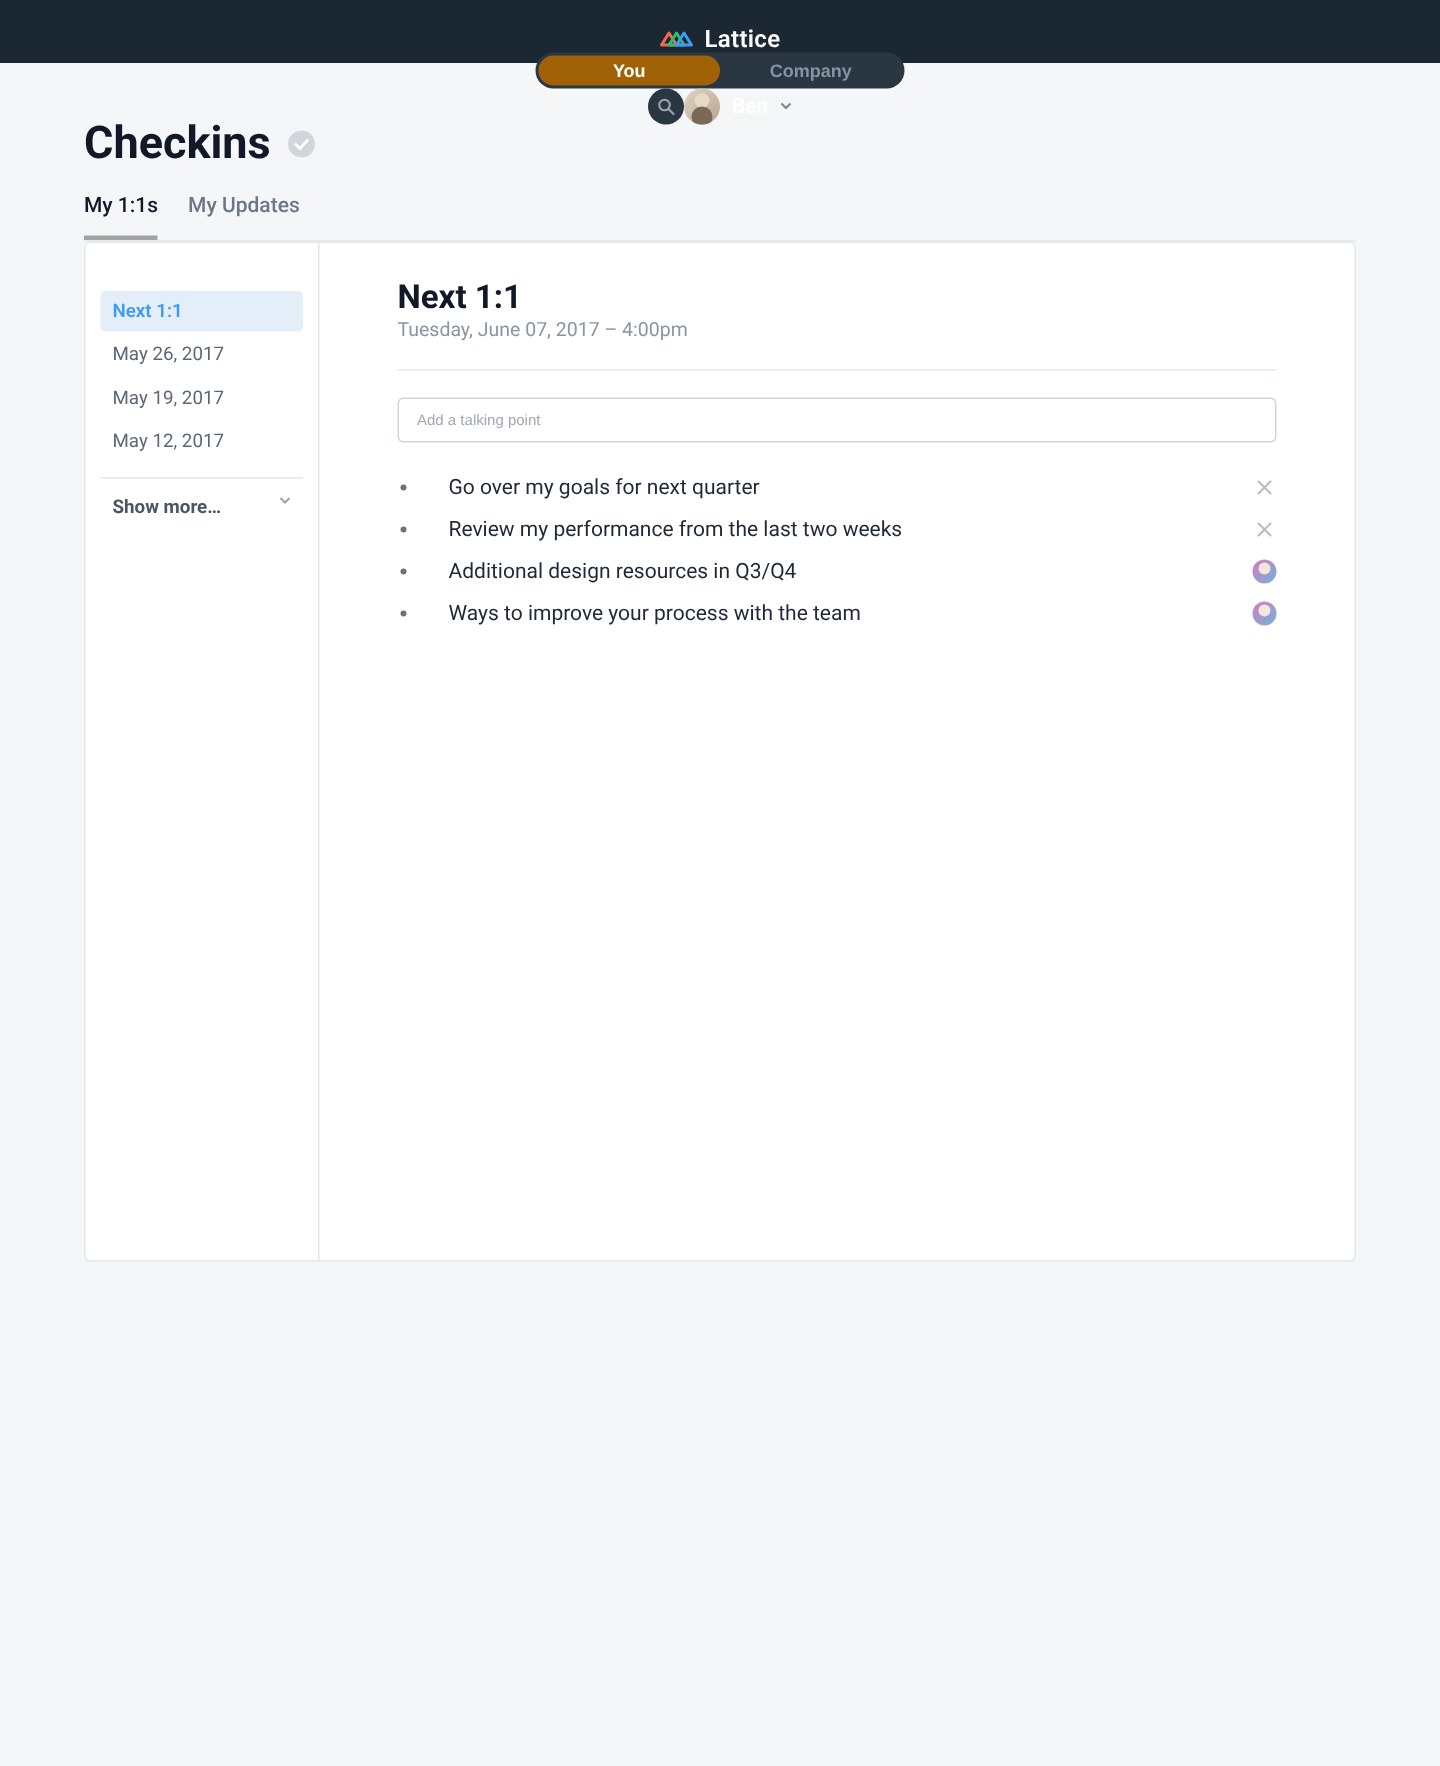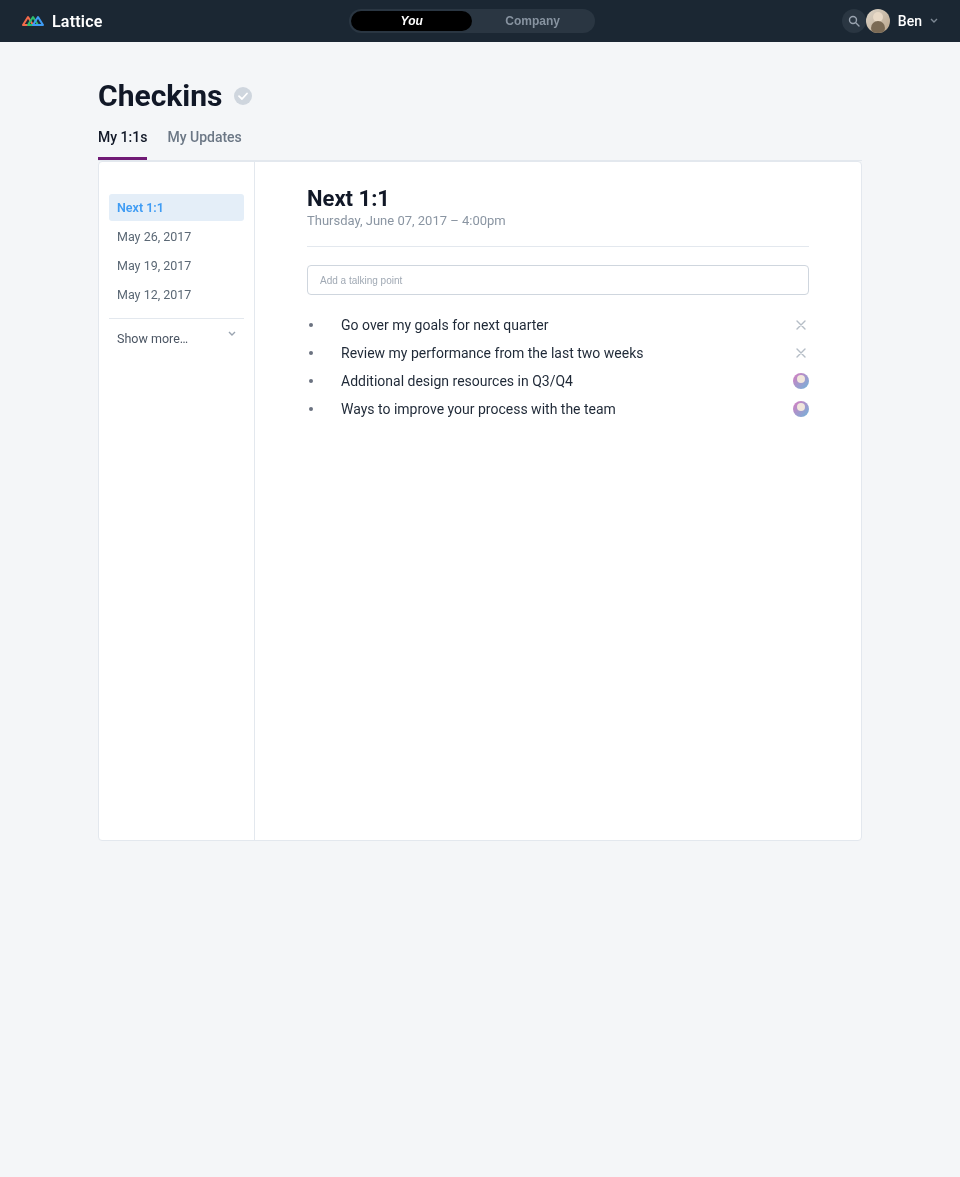--- a/index.html
+++ b/index.html
@@ -13,20 +13,21 @@
   }
 
   
   .topbar {
     background: #1b2733;
     height: 42px;
     display: flex;
     align-items: center;
     padding: 16px 22px;
     justify-content: space-between;
+    flex-direction: column;
   }
   .logo {
     display: flex;
     align-items: center;
     gap: 8px;
   }
   .logo-mark {
     width: 22px; height: 16px;
     position: relative;
   }
@@ -51,23 +52,22 @@
     border: none;
     background: transparent;
     color: #8793a0;
     font-size: 12px;
     font-weight: 600;
     height: 20px;
     border-radius: 999px;
     cursor: pointer;
   }
   .seg-btn.active {
-    background: #000000;
+    background: #a16207;
     color: #ffffff;
-    font-style: italic;
   }
   .topbar-right {
     display: flex;
     align-items: center;
     gap: 0;
   }
   .search-btn {
     width: 24px; height: 24px;
     border-radius: 50%;
     background: #2a3642;
@@ -101,21 +101,21 @@
     background:#e8d9c6;
   }
   .user-name {
     color: #ffffff;
     font-size: 14px;
     font-weight: 500;
   }
 
   
   .page {
-    width: 764px;
+    width: 848px;
     margin: 0 auto;
     padding-top: 36px;
   }
   .page-head {
     display: flex;
     align-items: center;
     gap: 12px;
   }
   .page-title {
     font-size: 30px;
@@ -135,21 +135,21 @@
   }
   .tab {
     font-size: 14px;
     color: #6b7785;
     padding-bottom: 10px;
     cursor: pointer;
     font-weight: 500;
   }
   .tab.active {
     color: #111827;
-    border-bottom: 3px solid #701a75;
+    border-bottom: 3px solid #a3a3a3;
   }
 
   
   .card {
     background: #ffffff;
     border: 1px solid #e3e8ee;
     border-radius: 4px;
     display: flex;
     height: 680px;
   }
@@ -176,21 +176,21 @@
     margin: 10px 0 8px 0;
   }
   .show-more {
     display: flex;
     align-items: flex-start;
     justify-content: space-between;
     font-size: 12.5px;
     color: #4b5563;
     padding: 4px 8px;
     cursor: pointer;
-    font-weight: 400;
+    font-weight: 700;
     gap: 33px;
   }
 
   .main {
     flex: 1;
     padding: 24px 52px 0 52px;
   }
   .meeting-title {
     font-size: 22px;
     font-weight: 700;
@@ -316,21 +316,21 @@
       <div class="show-more">
         <span>Show more…</span>
         <svg width="8" height="6" viewBox="0 0 8 6">
             <path d="M1 1 L4 4 L7 1" fill="none" stroke="#9aa4b0" stroke-width="1.4"></path>
           </svg>
       </div>
     </div>
 
     <div class="main">
       <div class="meeting-title">Next 1:1</div>
-      <div class="meeting-sub">Thursday, June 07, 2017 – 4:00pm</div>
+      <div class="meeting-sub">Tuesday, June 07, 2017 – 4:00pm</div>
       <div class="main-divider"></div>
 
       <input class="add-input" type="text" placeholder="Add a talking point" style="">
 
       <div class="points">
 
         <div class="point">
           <span class="bullet"></span>
           <span class="point-text">Go over my goals for next quarter</span>
           <span class="point-action close">

